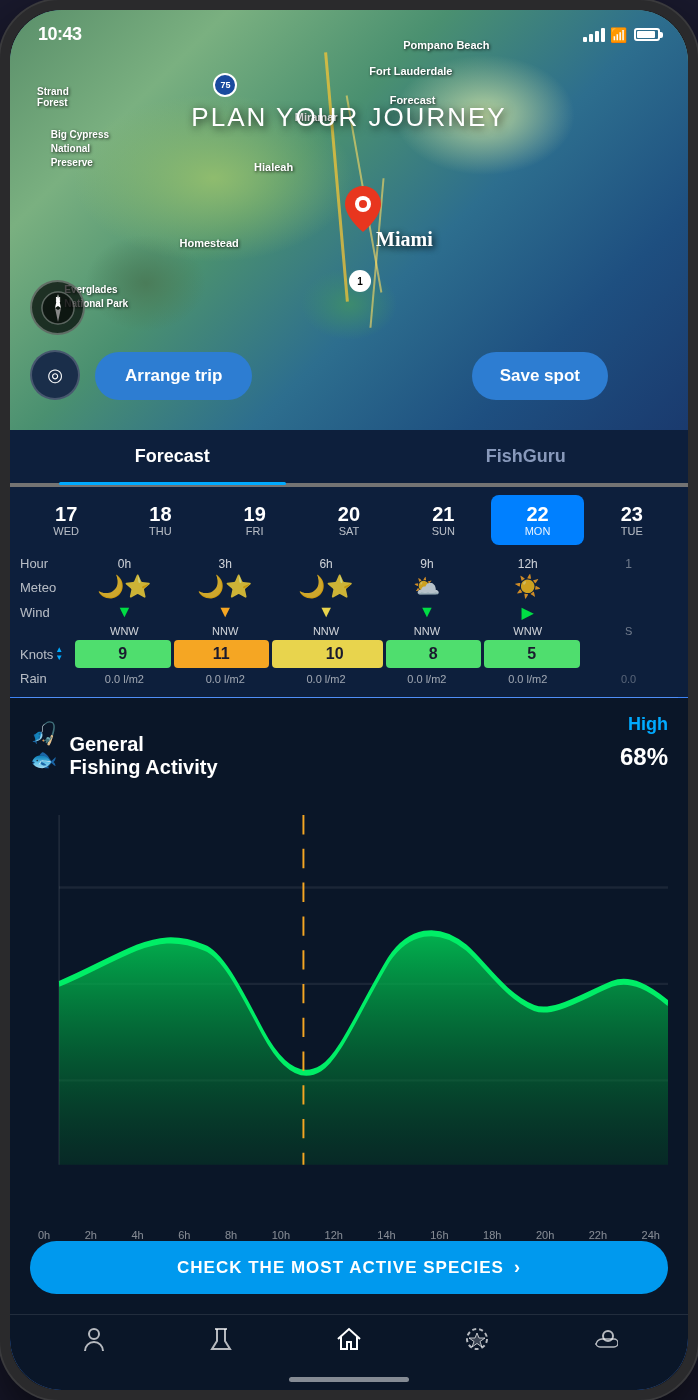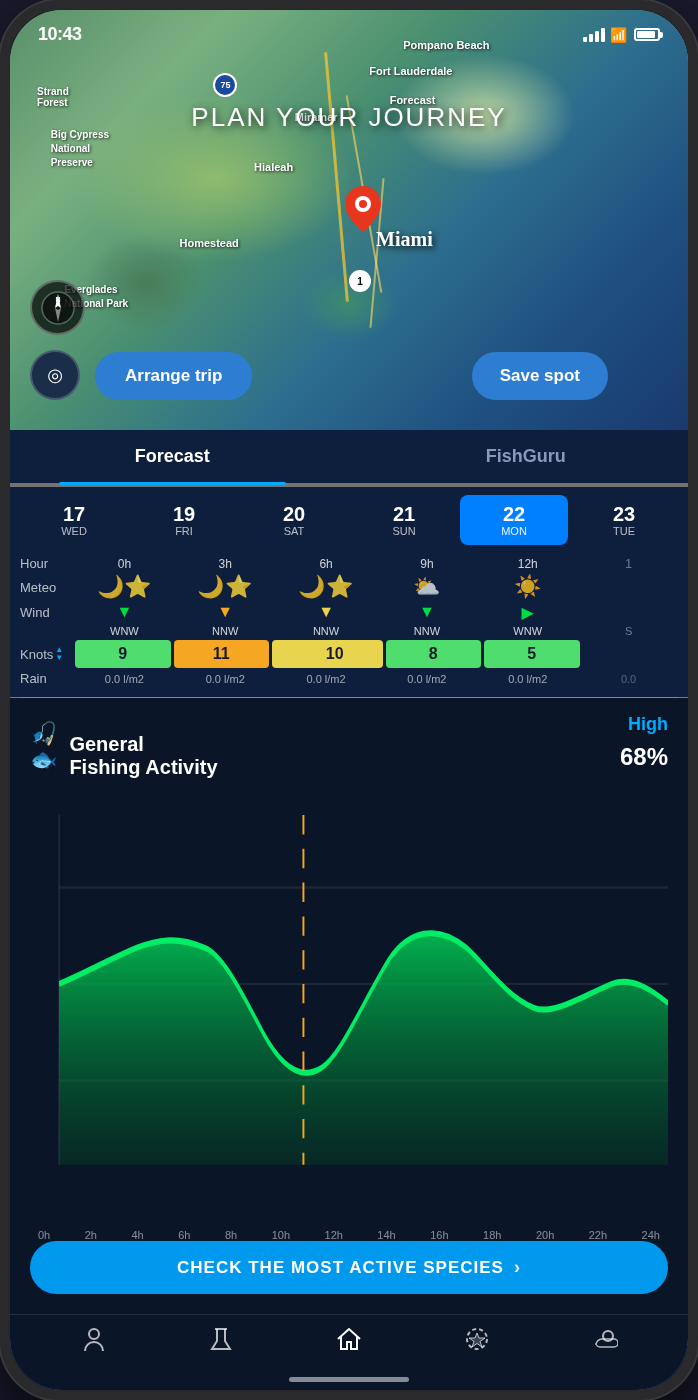--- a/index.html
+++ b/index.html
@@ -593,20 +593,24 @@
       </div>
       <div class="tab-item">
         <span>FishGuru</span>
       </div>
     </div>
 
     <div class="date-row">
       <div class="date-item">
         <div class="date-num">17</div>
         <div class="date-day">WED</div>
+      </div>
+      <div class="date-item">
+        <div class="date-num">18</div>
+        <div class="date-day">THU</div>
       </div>
       <div class="date-item">
         <div class="date-num">19</div>
         <div class="date-day">FRI</div>
       </div>
       <div class="date-item">
         <div class="date-num">20</div>
         <div class="date-day">SAT</div>
       </div>
       <div class="date-item">

